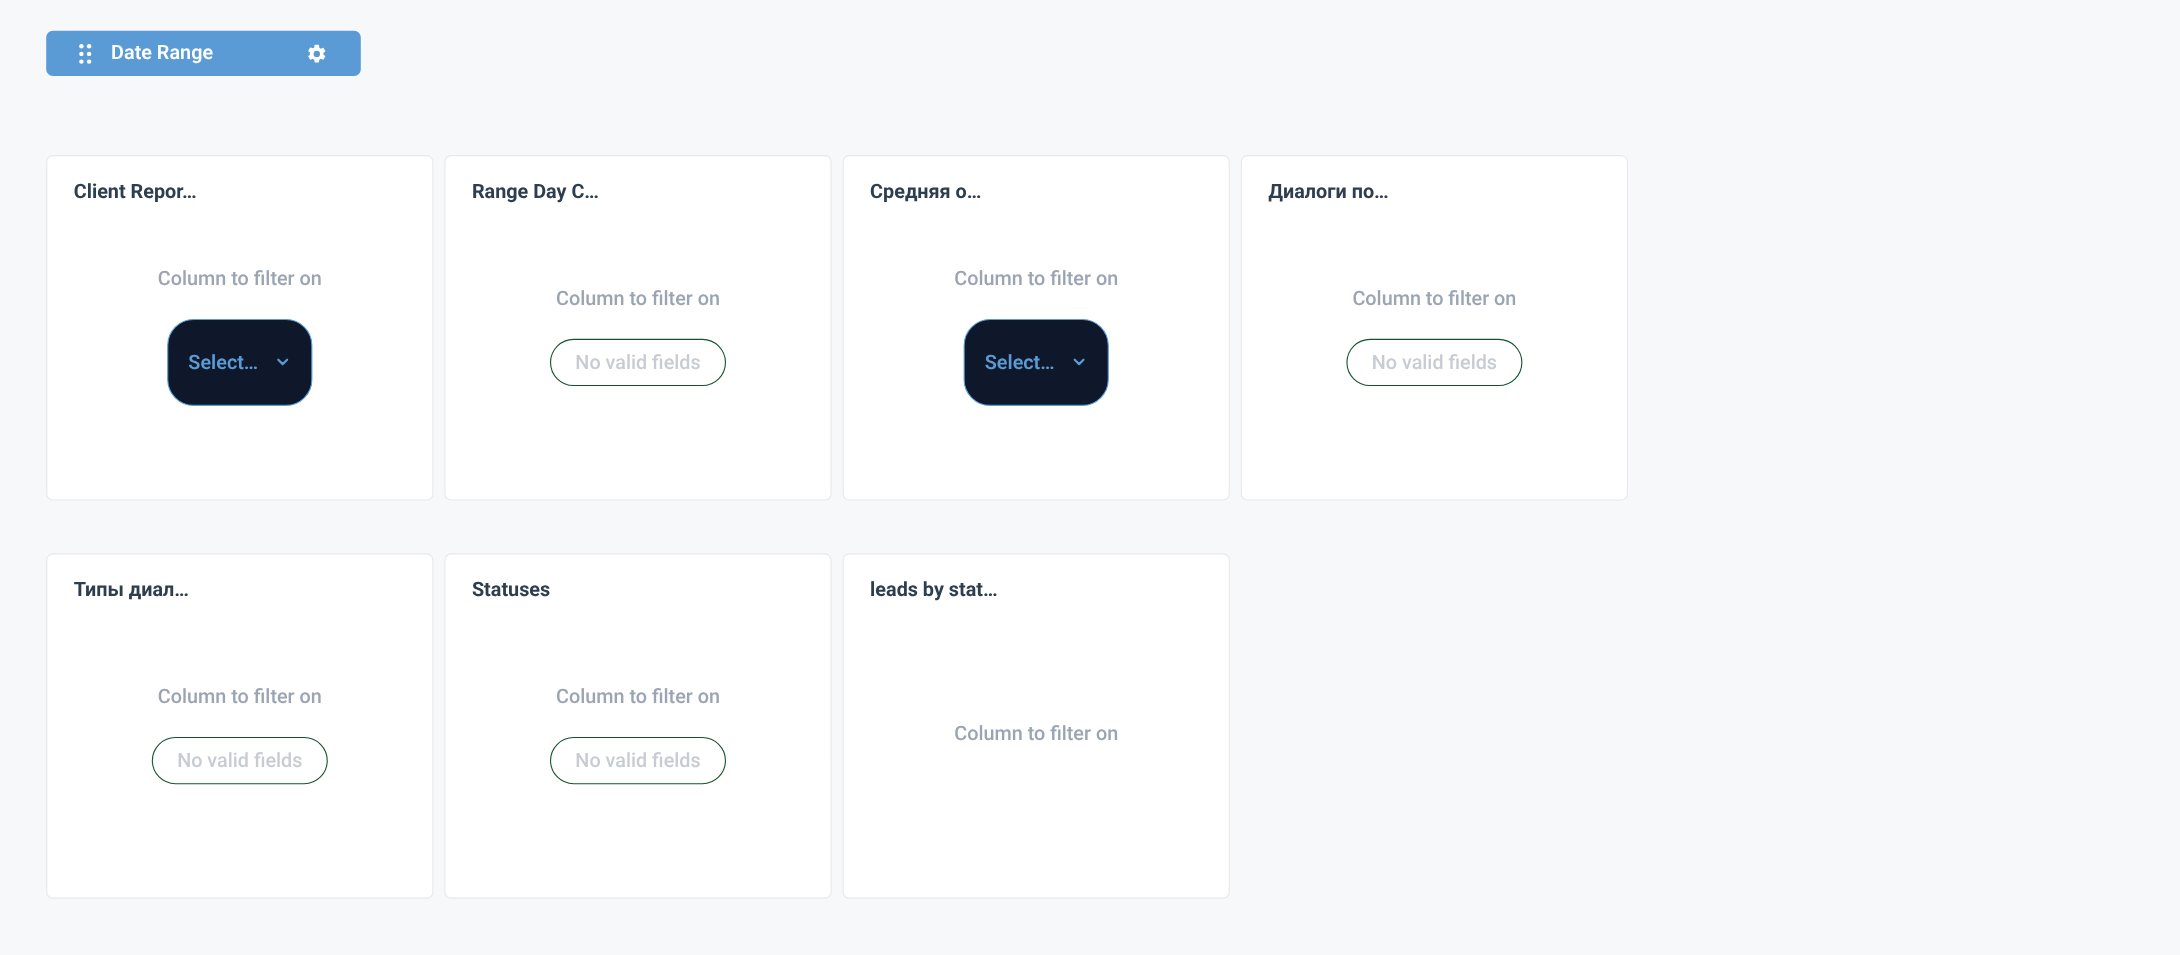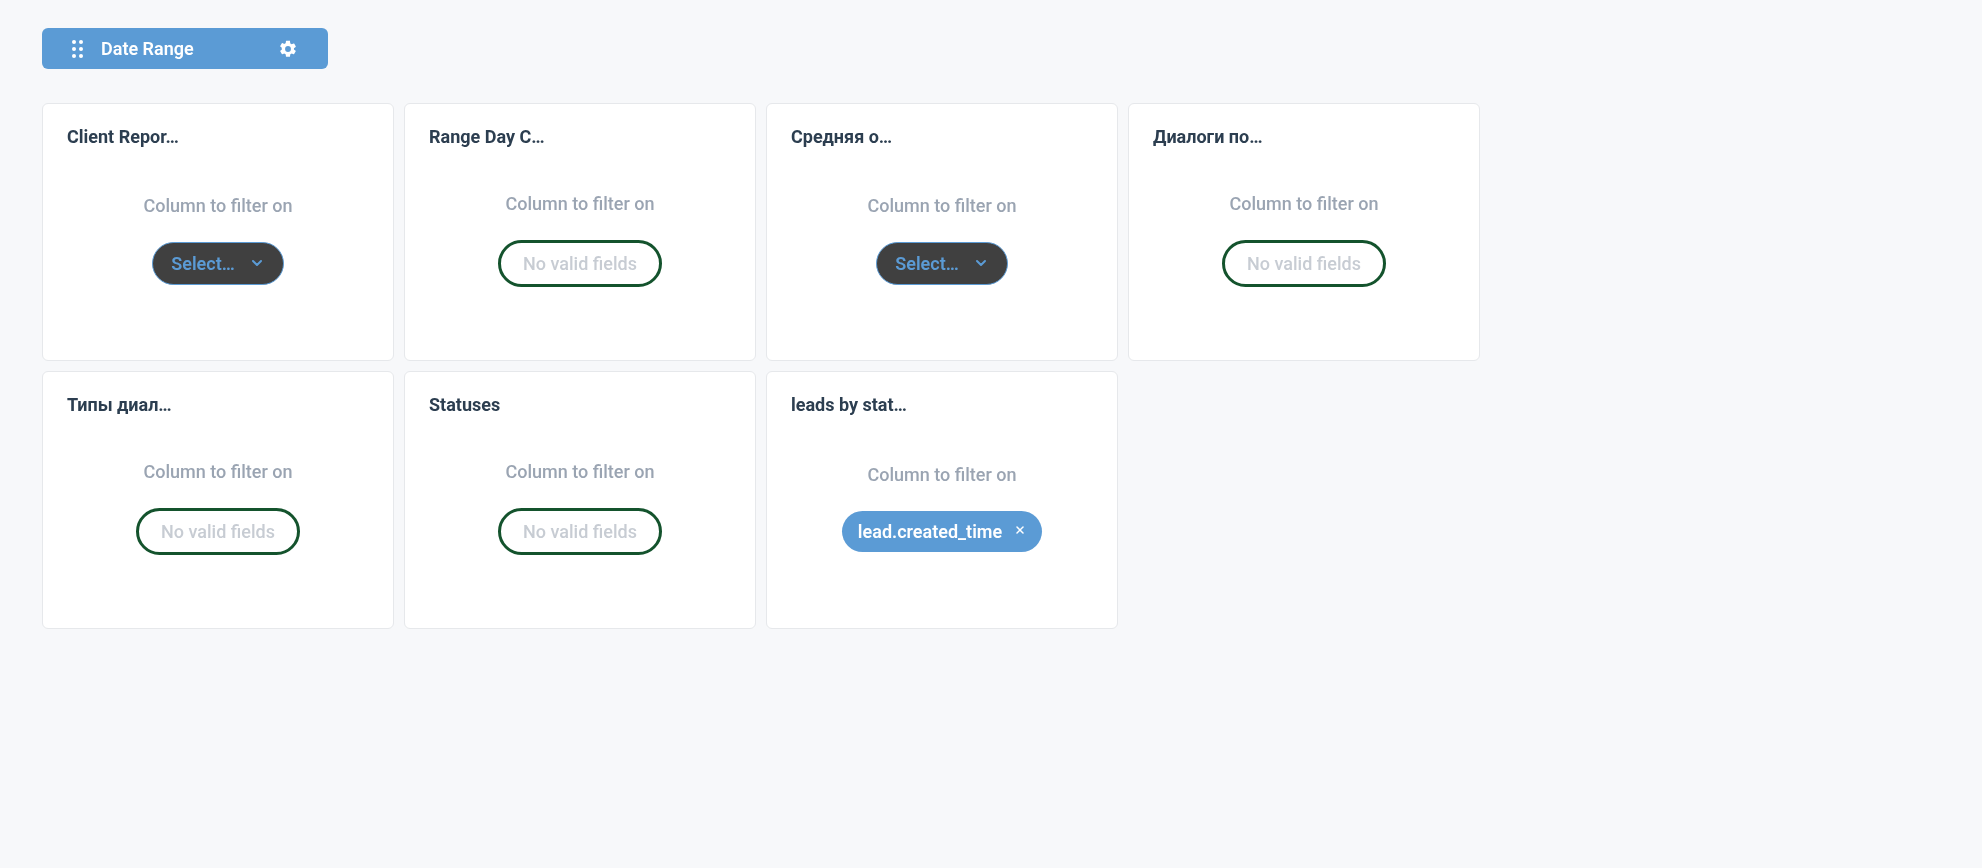--- a/index.html
+++ b/index.html
@@ -36,23 +36,24 @@
   .cards {
     display: grid;
     grid-template-columns: repeat(4, 352px);
     gap: 10px;
   }
   .card {
     background: #fff;
     border: 1px solid #e6e8eb;
     border-radius: 6px;
     padding: 22px 24px 28px 24px;
-    height: 258px;
+    height: 314px;
     display: flex;
     flex-direction: column;
+    margin-top: 38px;
   }
   .card-title {
     font-weight: 700;
     font-size: 18px;
     color: #2c3e50;
     white-space: nowrap;
     overflow: hidden;
     text-overflow: ellipsis;
     max-width: 130px;
   }
@@ -66,32 +67,32 @@
   }
   .filter-label {
     color: #9aa4b2;
     font-size: 18px;
     font-weight: 500;
   }
   .select-pill {
     border: 1px solid #5b9bd5;
     color: #5b9bd5;
     border-radius: 24px;
-    padding: 10px 18px;
+    padding: 28px 18px;
     font-size: 18px;
     font-weight: 600;
     display: inline-flex;
     align-items: center;
     gap: 14px;
     cursor: pointer;
-    background: #404040;
+    background: #0f172a;
   }
   .select-pill .caret svg { display: block; }
   .disabled-pill {
-    border: 3px solid #14532d;
+    border: 1px solid #14532d;
     color: #c7ccd3;
     border-radius: 24px;
     padding: 10px 22px;
     font-size: 18px;
     font-weight: 500;
     display: inline-flex;
     align-items: center;
     background: #fff;
   }
   .selected-chip {
@@ -205,28 +206,19 @@
       <div class="disabled-pill">
         <span>No valid fields</span>
       </div>
     </div>
   </div>
 
   <div class="card">
     <div class="card-title">leads by stat…</div>
     <div class="filter-area">
       <div class="filter-label">Column to filter on</div>
-      <div class="selected-chip">
-        <span>lead.created_time</span>
-        <span class="close-x">
-          <svg width="12" height="12" viewBox="0 0 24 24" fill="none" stroke="#fff" stroke-width="3" stroke-linecap="round">
-              <line x1="18" y1="6" x2="6" y2="18"></line>
-              <line x1="6" y1="6" x2="18" y2="18"></line>
-            </svg>
-        </span>
-      </div>
     </div>
   </div>
 
 </div>
 
 
 
 
 </body></html>

